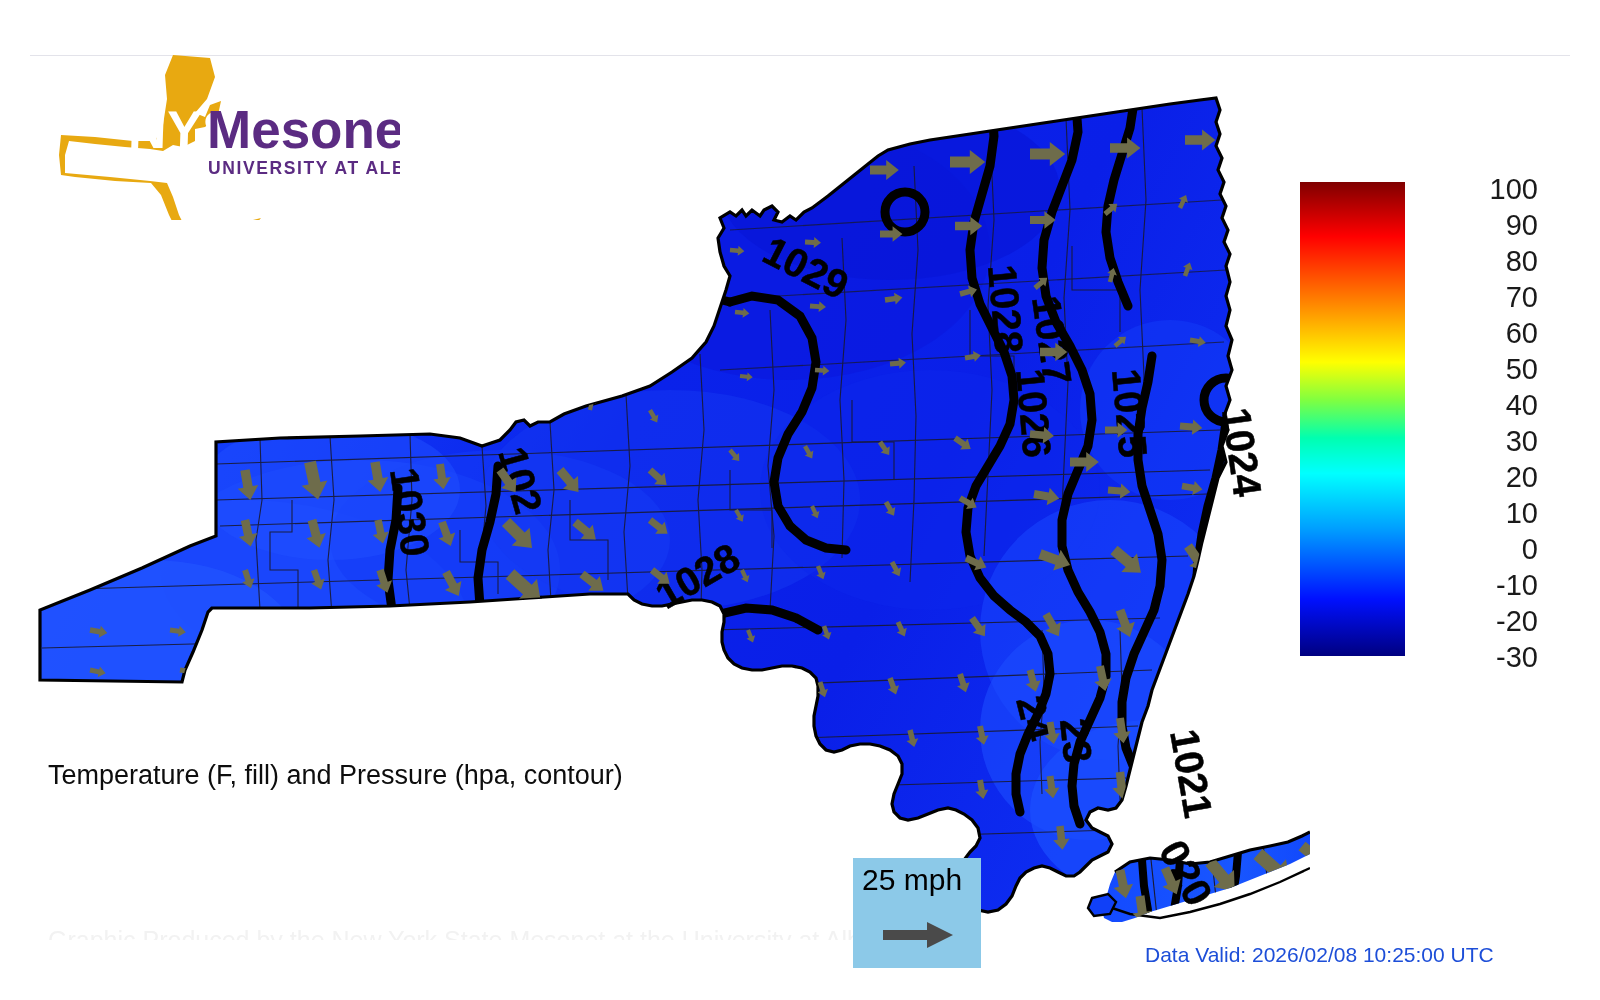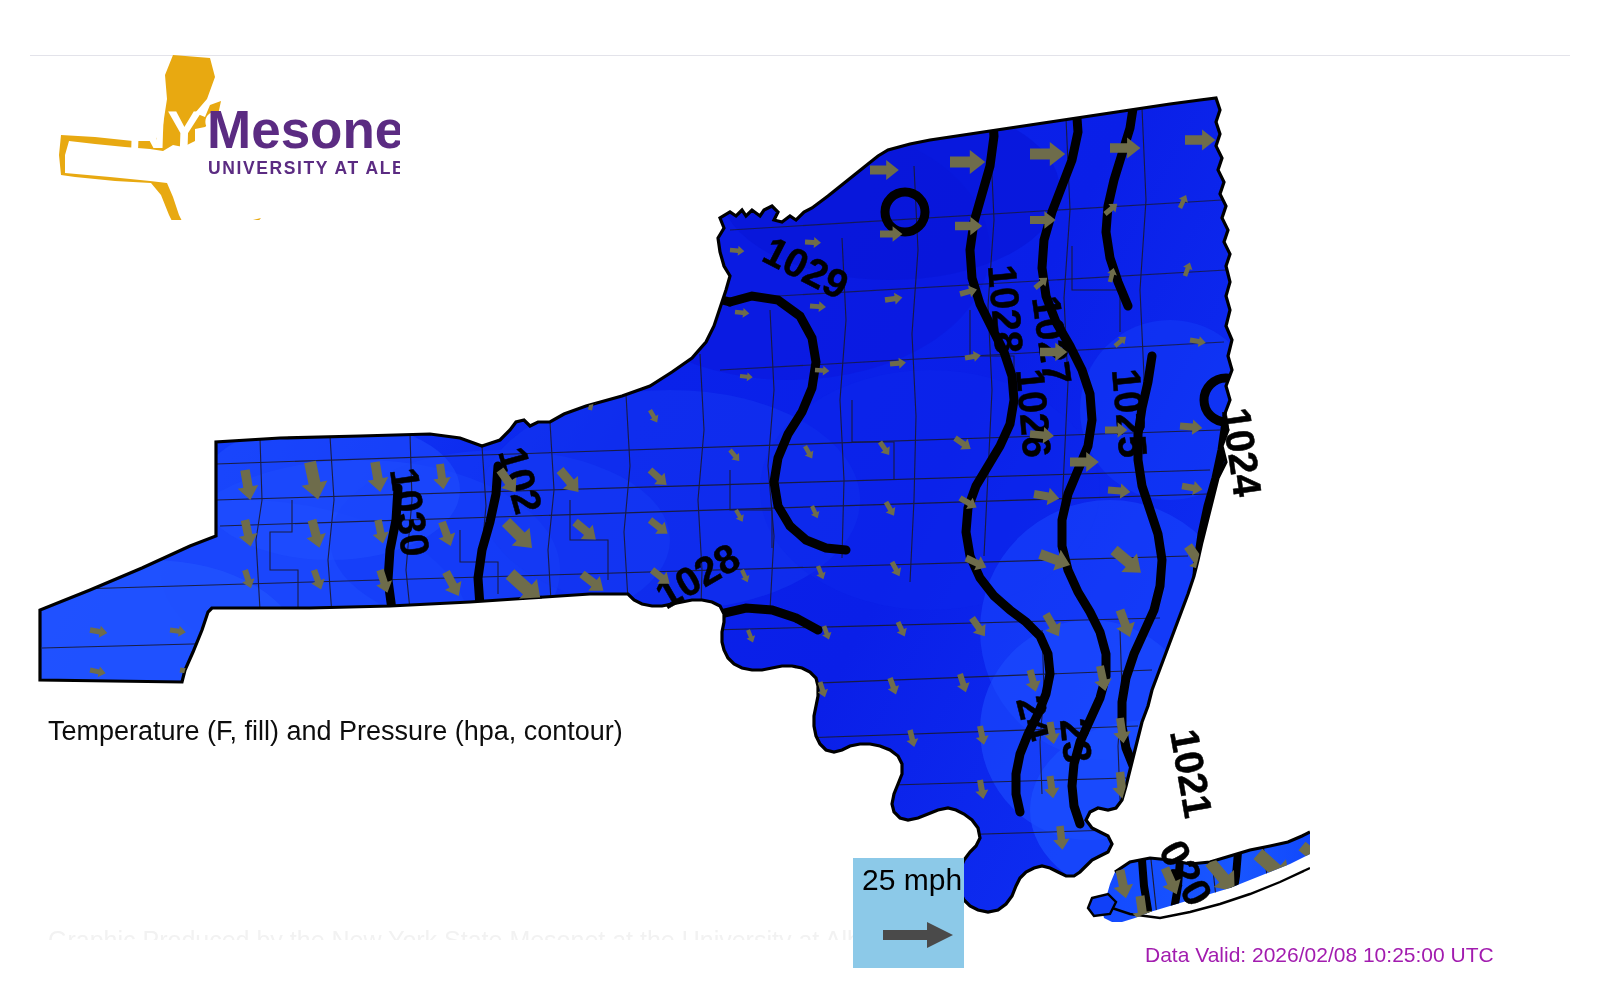--- a/index.html
+++ b/index.html
@@ -34,35 +34,35 @@
           #00a0ff 73%,
           #0010ff 88%,
           #000080 100%);}
   .cticks{position:absolute;left:110px;top:0;width:170px;height:490px;}
   .ctick{position:absolute;left:0;width:128px;text-align:right;
          font-size:29px;line-height:29px;color:#1a1a1a;}
 
   
   .caption{position:absolute;left:48px;top:718px;width:800px;}
   .cap-line{font-size:27px;line-height:27px;margin-bottom:35px;color:#0d0d0d;
-            white-space:nowrap;}
+            white-space:nowrap;margin-top:44px;}
   .cap-faint{position:absolute;left:48px;top:928px;width:1000px;height:12px;
              overflow:hidden;font-size:25px;line-height:25px;
              color:#f2f2f2;white-space:nowrap;}
 
   
-  .windkey{position:absolute;left:853px;top:858px;width:111px;height:110px;
+  .windkey{position:absolute;left:853px;top:858px;width:128px;height:110px;
            background:#8cc9e8;}
   .windkey .wk-label{position:absolute;left:9px;top:7px;font-size:30px;
                      line-height:30px;color:#000;}
   .windkey .wk-arrow{position:absolute;left:30px;top:62px;}
 
   
   .datavalid{position:absolute;left:1145px;top:944px;font-size:21px;
-             line-height:21px;color:#a21caf;white-space:nowrap;}
+             line-height:21px;color:#1d4ed8;white-space:nowrap;}
 
   
   .ctr-label{font-family:"Liberation Sans","DejaVu Sans",sans-serif;
              font-weight:bold;font-size:40px;fill:#000;
              stroke:#000;stroke-width:0.5px;}
 </style>
 </head>
 <body>
 
 <div class="canvas">
@@ -512,20 +512,39 @@
         <polygon transform="translate(1090,800) rotate(78) scale(0.9)" points="0,-5 18,-5 18,-11 32,0 18,11 18,5 0,5"></polygon>
         <polygon transform="translate(1135,798) rotate(66) scale(0.9)" points="0,-5 18,-5 18,-11 32,0 18,11 18,5 0,5"></polygon>
         <polygon transform="translate(1180,792) rotate(50) scale(1.2)" points="0,-5 18,-5 18,-11 32,0 18,11 18,5 0,5"></polygon>
         <polygon transform="translate(1228,784) rotate(42) scale(1.35)" points="0,-5 18,-5 18,-11 32,0 18,11 18,5 0,5"></polygon>
         <polygon transform="translate(1272,776) rotate(40) scale(1.1)" points="0,-5 18,-5 18,-11 32,0 18,11 18,5 0,5"></polygon>
         <polygon transform="translate(1110,826) rotate(82) scale(0.9)" points="0,-5 18,-5 18,-11 32,0 18,11 18,5 0,5"></polygon>
       </g>
     </svg>
   </div>
 
+  <div class="cbar-wrap">
+    <div class="cbar"></div>
+    <div class="cticks">
+      <div class="ctick" style="top:0px">100</div>
+      <div class="ctick" style="top:36px">90</div>
+      <div class="ctick" style="top:72px">80</div>
+      <div class="ctick" style="top:108px">70</div>
+      <div class="ctick" style="top:144px">60</div>
+      <div class="ctick" style="top:180px">50</div>
+      <div class="ctick" style="top:216px">40</div>
+      <div class="ctick" style="top:252px">30</div>
+      <div class="ctick" style="top:288px">20</div>
+      <div class="ctick" style="top:324px">10</div>
+      <div class="ctick" style="top:360px">0</div>
+      <div class="ctick" style="top:396px">-10</div>
+      <div class="ctick" style="top:432px">-20</div>
+      <div class="ctick" style="top:468px">-30</div>
+    </div>
+  </div>
 
   <div class="caption">
     <div class="cap-line">Temperature (F, fill) and Pressure (hpa, contour)</div>
   </div>
   <div class="cap-faint">Graphic Produced by the New York State Mesonet at the University at Albany</div>
 
   <div class="windkey">
     <div class="wk-label">25 mph</div>
     <svg class="wk-arrow" width="72" height="30" viewBox="0 0 72 30">
       <polygon fill="#4A4A4A" points="0,10 44,10 44,2 70,15 44,28 44,20 0,20"></polygon>

